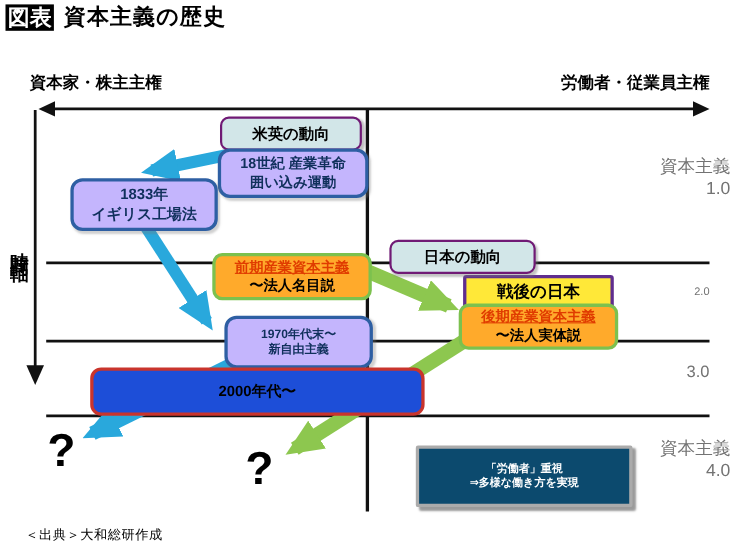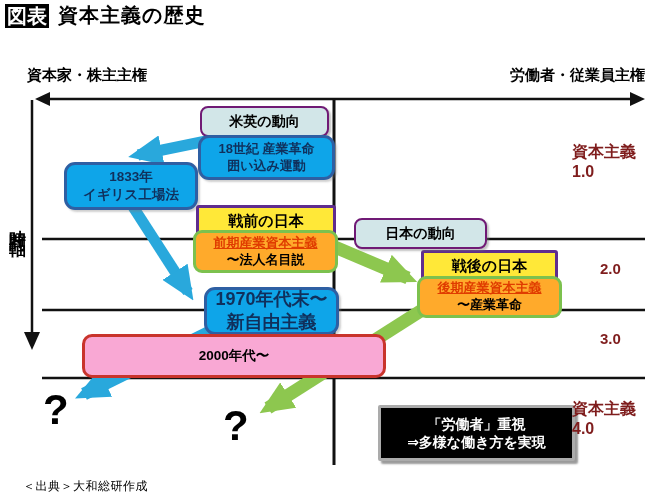--- a/index.html
+++ b/index.html
@@ -18,30 +18,30 @@
   .axis-right{right:25px;top:66px;font-size:15px;font-weight:bold;}
   .time-label{left:6px;top:216px;font-size:17px;font-weight:bold;
     writing-mode:vertical-rl;text-orientation:upright;letter-spacing:5px;}
   
   #lines{left:0;top:0;z-index:1;}
   
   .box{position:absolute;z-index:2;display:flex;flex-direction:column;align-items:center;
     justify-content:center;text-align:center;font-weight:bold;line-height:1.3;}
   .pale{background:#d2e6e8;border:2px solid #701a75;border-radius:8px;
     box-shadow:2px 2px 2px rgba(120,120,120,.45);font-size:14px;}
-  .blue{background:#0ea5e9;border:3px solid #2e5fa3;border-radius:11px;color:#10305c;
+  .blue{background:#c4b5fd;border:3px solid #2e5fa3;border-radius:11px;color:#10305c;
     box-shadow:2px 2px 2px rgba(120,120,120,.35);}
   .yellow{background:#ffe838;border:3px solid #5f2d8e;border-radius:3px;font-size:15px;}
   .orange{background:#ffaa2b;border:3px solid #7cc14e;border-radius:9px;font-size:13px;}
   .orange .red-line{color:#e03c00;text-decoration:underline;}
-  .pink{background:#f9a8d4;border:3px solid #c9342c;border-radius:10px;font-size:13.5px;}
-  .purple{background:#000000;border:3px solid #ababab;color:#fff;font-size:14px;
+  .pink{background:#1d4ed8;border:3px solid #c9342c;border-radius:10px;font-size:13.5px;}
+  .purple{background:#0c4a6e;border:3px solid #ababab;color:#fff;font-size:10px;
     box-shadow:3px 3px 2px #9a9a9a;border-radius:2px;}
   
-  .stage-lbl{position:absolute;z-index:2;color:#7f1d1d;font-weight:bold;text-align:left;line-height:1.25;}
+  .stage-lbl{position:absolute;z-index:2;color:#737373;font-weight:normal;text-align:right;line-height:1.25;}
   .qmark{position:absolute;z-index:3;font-size:42px;font-weight:bold;}
   .source{left:23px;top:478px;font-size:12px;letter-spacing:.5px;}
 </style>
 </head>
 <body>
 
 <div id="stage">
 
   <div class="abs badge">図表</div>
   <div class="abs title">資本主義の歴史</div>
@@ -90,61 +90,58 @@
   <div class="box blue" style="left:198px;top:135px;width:131px;height:39px;font-size:13px;">
     <span>18世紀 産業革命</span>
     <span>囲い込み運動</span>
   </div>
 
   <div class="box blue" style="left:64px;top:162px;width:128px;height:42px;font-size:13.5px;">
     <span>1833年</span>
     <span>イギリス工場法</span>
   </div>
 
-  <div class="box yellow" style="left:196px;top:205px;width:134px;height:25px;">
-    <span>戦前の日本</span>
-  </div>
 
   <div class="box orange" style="left:193px;top:230px;width:139px;height:37px;">
     <span class="red-line">前期産業資本主義</span>
     <span>〜法人名目説</span>
   </div>
 
   <div class="box yellow" style="left:421px;top:250px;width:131px;height:26px;">
     <span>戦後の日本</span>
   </div>
 
   <div class="box pale" style="left:354px;top:218px;width:129px;height:27px;">
     <span>日本の動向</span>
   </div>
 
   <div class="box orange" style="left:417px;top:276px;width:139px;height:36px;">
     <span class="red-line">後期産業資本主義</span>
-    <span>〜産業革命</span>
+    <span>〜法人実体説</span>
   </div>
 
-  <div class="box blue" style="left:204px;top:287px;width:129px;height:42px;font-size:18px;">
+  <div class="box blue" style="left:204px;top:287px;width:129px;height:42px;font-size:11px;">
     <span>1970年代末〜</span>
     <span>新自由主義</span>
   </div>
 
   <div class="box pink" style="left:82px;top:334px;width:298px;height:38px;">
     <span>2000年代〜</span>
   </div>
 
   <div class="box purple" style="left:378px;top:405px;width:191px;height:50px;">
     <span>「労働者」重視</span>
     <span>⇒多様な働き方を実現</span>
   </div>
 
   <div class="stage-lbl" style="left:572px;top:142px;width:92px;font-size:16px;">
     <div>資本主義</div>
     <div>1.0</div>
   </div>
-  <div class="stage-lbl" style="left:600px;top:260px;width:45px;font-size:15px;">2.0</div>
+  <div class="stage-lbl" style="left:600px;top:260px;width:45px;font-size:10px;">2.0</div>
   <div class="stage-lbl" style="left:600px;top:330px;width:45px;font-size:15px;">3.0</div>
   <div class="stage-lbl" style="left:572px;top:399px;width:92px;font-size:16px;">
     <div>資本主義</div>
     <div>4.0</div>
   </div>
 
   <div class="qmark" style="left:43px;top:386px;">?</div>
   <div class="qmark" style="left:223px;top:402px;">?</div>
 
   <div class="abs source">＜出典＞大和総研作成</div>

